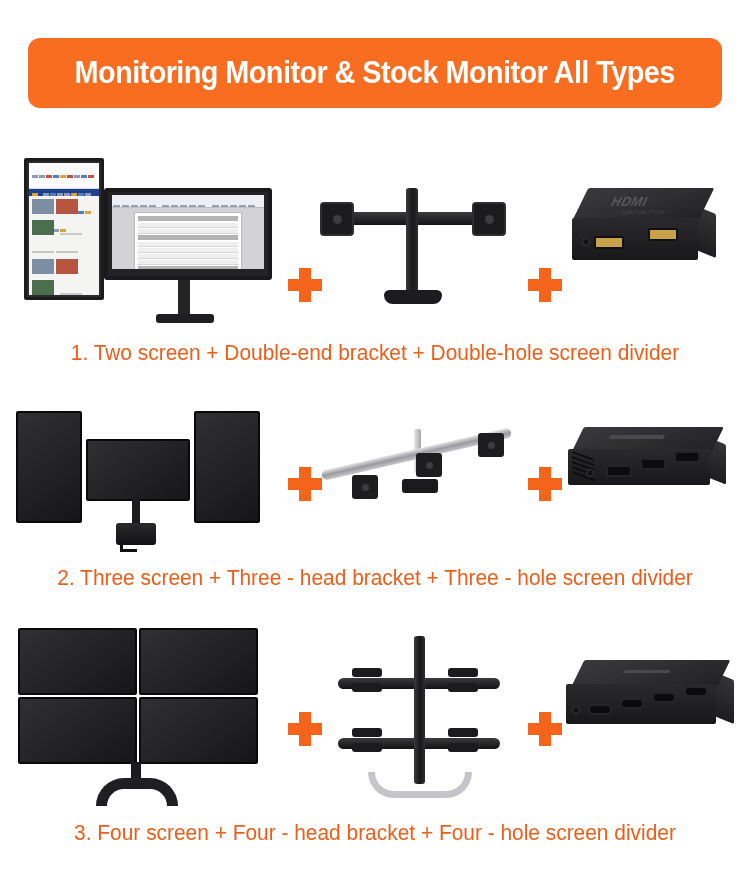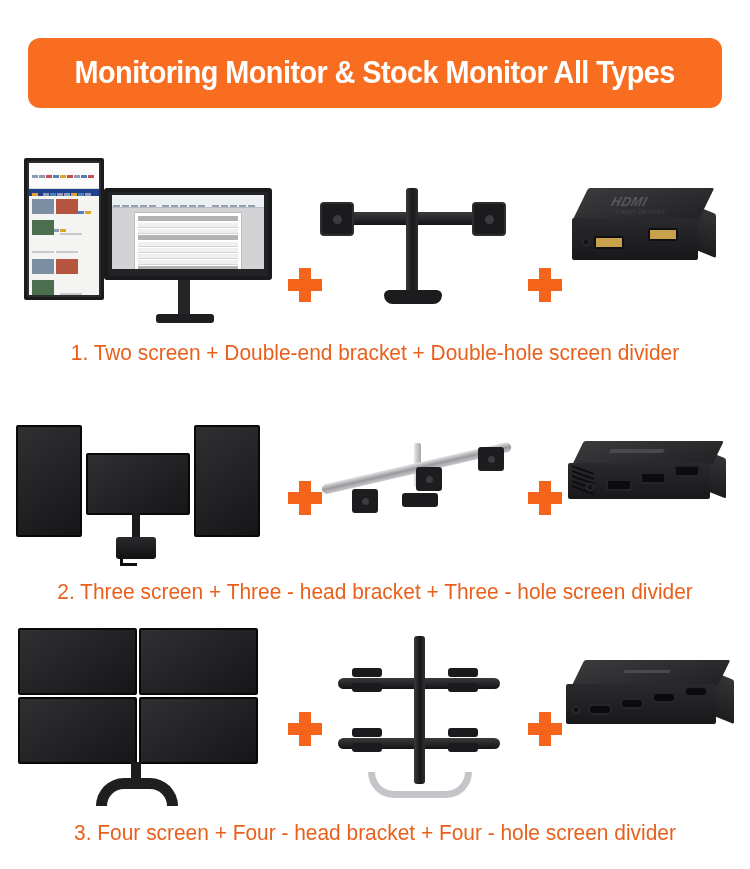--- a/index.html
+++ b/index.html
@@ -38,21 +38,21 @@
     text-align: center;
   }
 
   
   .row {
     position: absolute;
     left: 0;
     width: 750px;
   }
   .row1 { top: 140px; height: 225px; }
-  .row2 { top: 409px; height: 215px; }
+  .row2 { top: 395px; height: 215px; }
   .row3 { top: 622px; height: 245px; }
 
   .row-products {
     position: relative;
     width: 750px;
     height: 175px;
   }
   .row2 .row-products { height: 150px; }
   .row3 .row-products { height: 190px; }
 

